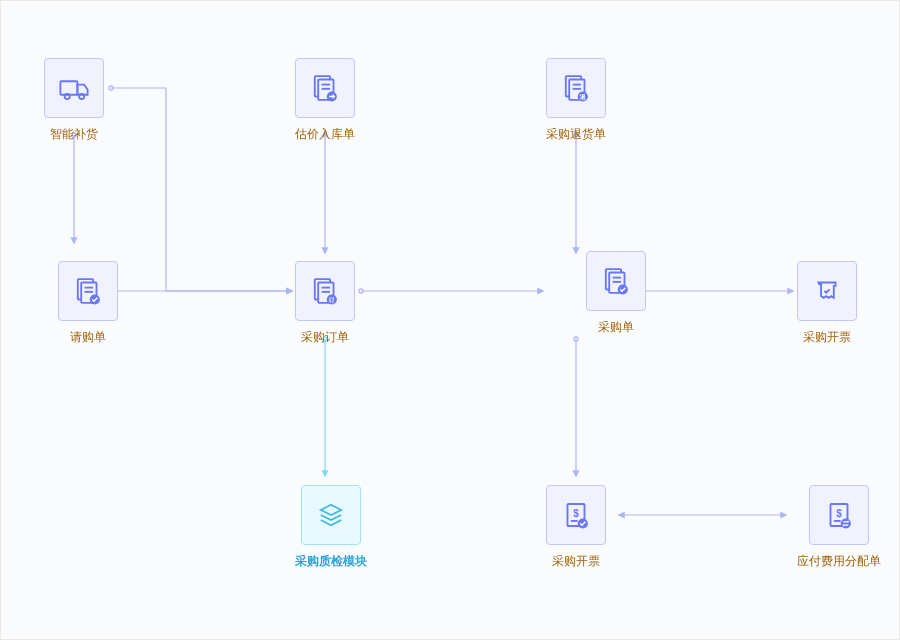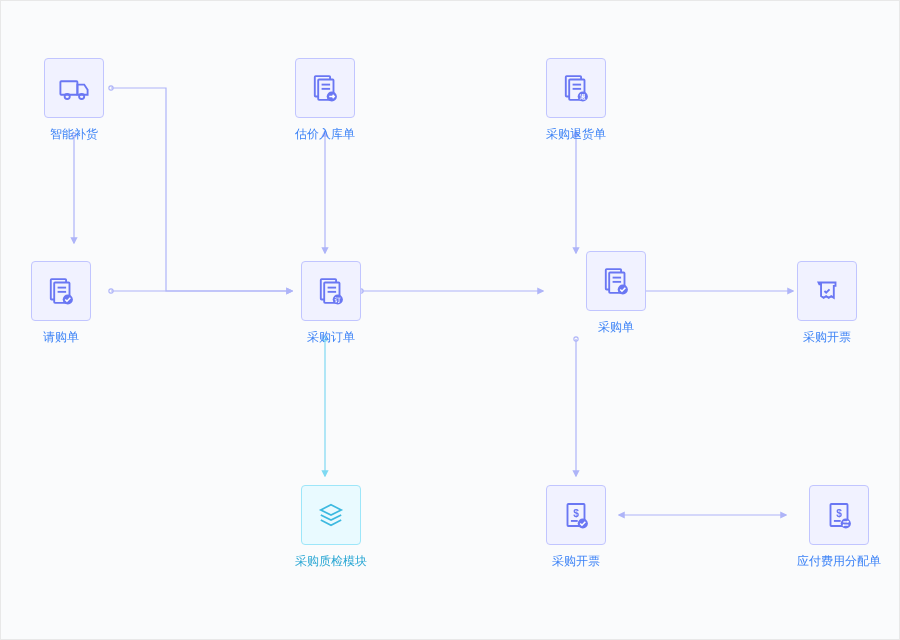--- a/index.html
+++ b/index.html
@@ -29,21 +29,21 @@
     .node-box.purple {
       background: #f1f2ff;
       border: 1px solid #c1c5ff;
     }
     .node-box.cyan {
       background: #e9faff;
       border: 1px solid #9de6f9;
     }
     .node-label {
       font-size: 12px;
-      color: #3b82f6;
+      color: #a16207;
       text-align: center;
       white-space: nowrap;
     }
     .node.cyan .node-label {
       color: #2aa7d4;
     }
     svg.canvas {
       position: absolute;
       top: 0;
       left: 0;
@@ -135,37 +135,37 @@
           <line x1="16" y1="16" x2="26" y2="16"></line>
           <line x1="16" y1="21" x2="26" y2="21"></line>
         </g>
         <circle cx="28" cy="30" r="6" fill="#6a77f3"></circle>
         <text x="28" y="33" font-size="7" fill="#fff" text-anchor="middle" font-weight="bold">退</text>
       </svg>
   </div>
   <span class="node-label">采购退货单</span>
 </div>
 
-<div class="node" style="left:30px; top:260px;">
+<div class="node" style="left:57px; top:260px;">
   <div class="node-box purple">
     <svg class="icon-svg" viewBox="0 0 40 40">
         <g fill="none" stroke="#6a77f3" stroke-width="2.2">
           <rect x="8" y="6" width="18" height="24" rx="1"></rect>
           <rect x="12" y="10" width="18" height="24" rx="1" fill="#f1f2ff"></rect>
           <line x1="16" y1="16" x2="26" y2="16"></line>
           <line x1="16" y1="21" x2="26" y2="21"></line>
         </g>
         <circle cx="28" cy="30" r="6" fill="#6a77f3"></circle>
         <path d="M25 30 l2 2 4-4" stroke="#fff" stroke-width="1.8" fill="none"></path>
       </svg>
   </div>
   <span class="node-label">请购单</span>
 </div>
 
-<div class="node" style="left:300px; top:260px;">
+<div class="node" style="left:294px; top:260px;">
   <div class="node-box purple">
     <svg class="icon-svg" viewBox="0 0 40 40">
         <g fill="none" stroke="#6a77f3" stroke-width="2.2">
           <rect x="8" y="6" width="18" height="24" rx="1"></rect>
           <rect x="12" y="10" width="18" height="24" rx="1" fill="#f1f2ff"></rect>
           <line x1="16" y1="16" x2="26" y2="16"></line>
           <line x1="16" y1="21" x2="26" y2="21"></line>
         </g>
         <circle cx="28" cy="30" r="6" fill="#6a77f3"></circle>
         <text x="28" y="33" font-size="7" fill="#fff" text-anchor="middle" font-weight="bold">订</text>
@@ -195,21 +195,21 @@
     <svg class="icon-svg" viewBox="0 0 40 40">
         <g fill="none" stroke="#6a77f3" stroke-width="2.2">
           <path d="M10 10 h20 v4 l-2 0 v14 l-3-2-3 2-3-2-3 2-3-2 v-14 l-2 0 z"></path>
           <path d="M17 20 l2 2 4-4"></path>
         </g>
       </svg>
   </div>
   <span class="node-label">采购开票</span>
 </div>
 
-<div class="node cyan" style="left:294px; top:484px;">
+<div class="node cyan" style="left:294px; top:484px;font-weight:bold;">
   <div class="node-box cyan">
     <svg class="icon-svg" viewBox="0 0 40 40">
         <g fill="none" stroke="#3db9e0" stroke-width="2">
           <path d="M20 8 l12 6 -12 6 -12-6 z"></path>
           <path d="M8 20 l12 6 12-6"></path>
           <path d="M8 26 l12 6 12-6"></path>
         </g>
       </svg>
   </div>
   <span class="node-label">采购质检模块</span>

